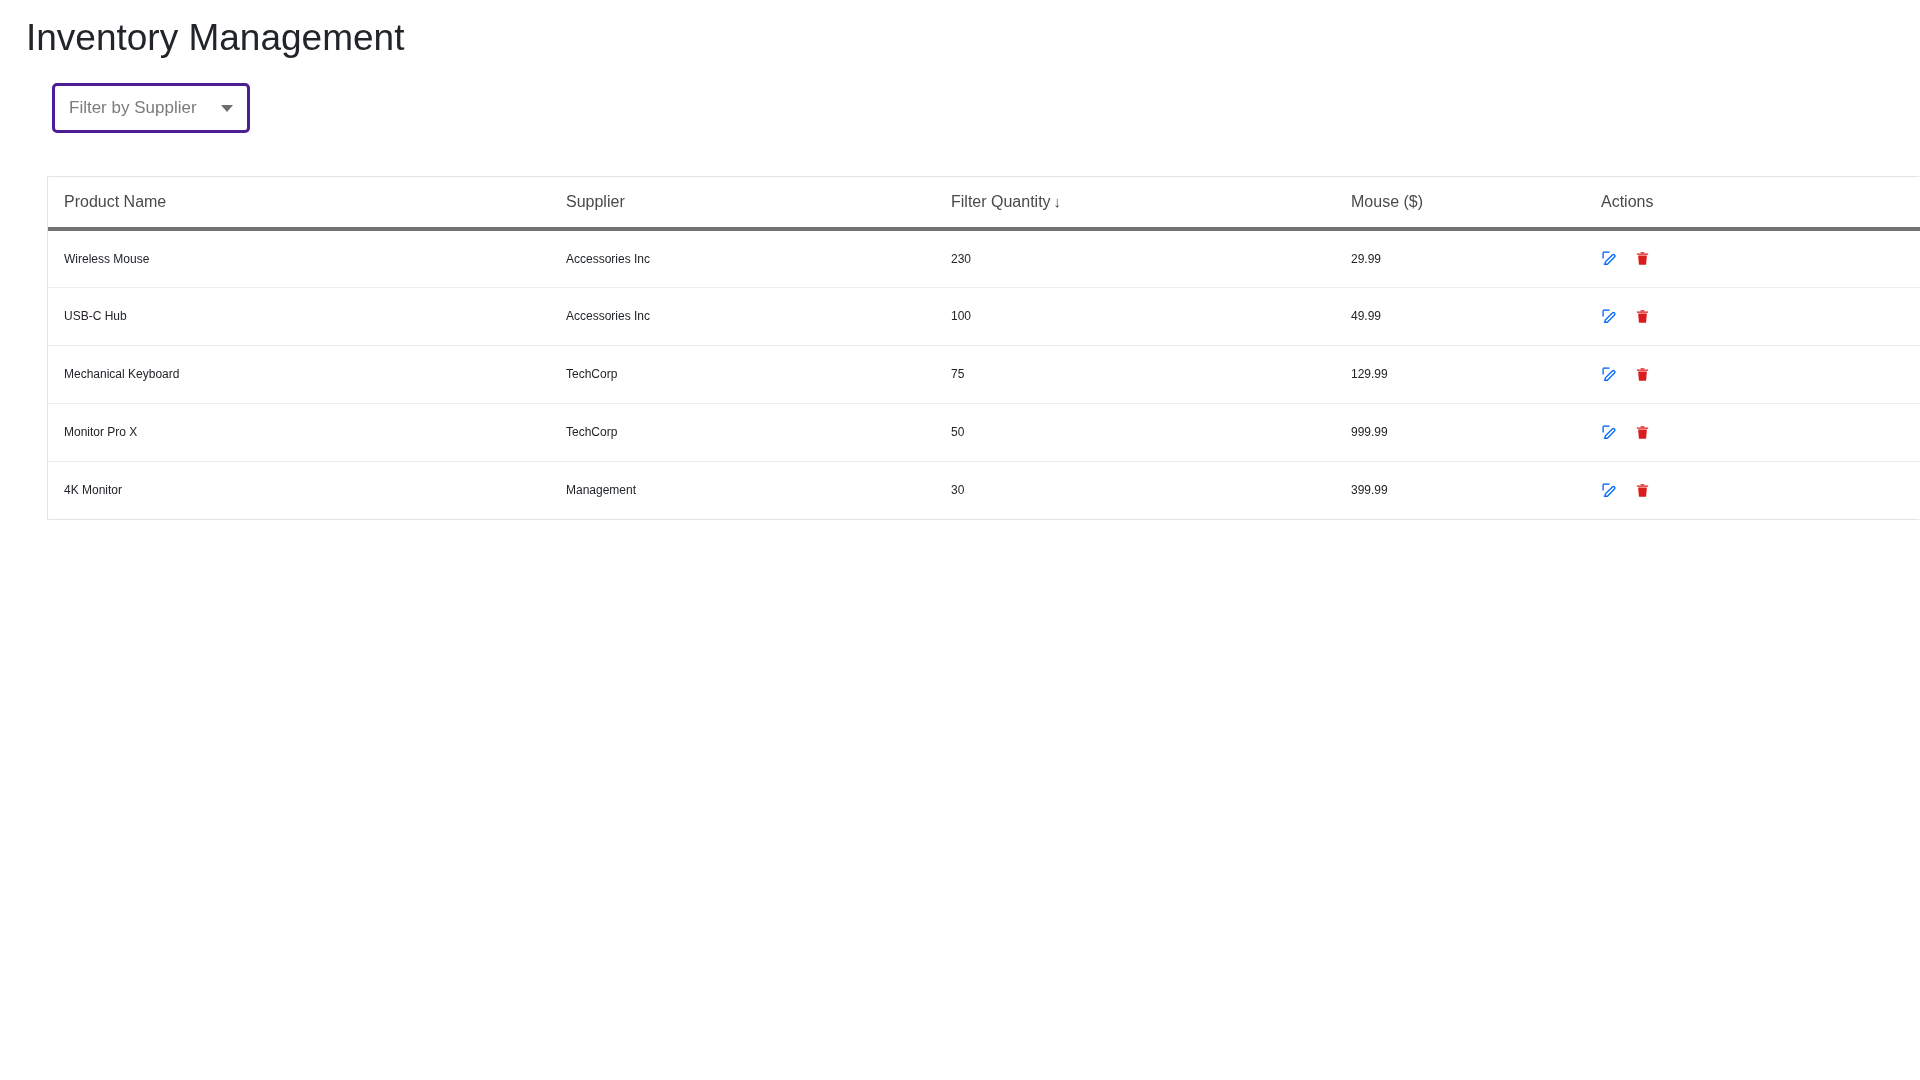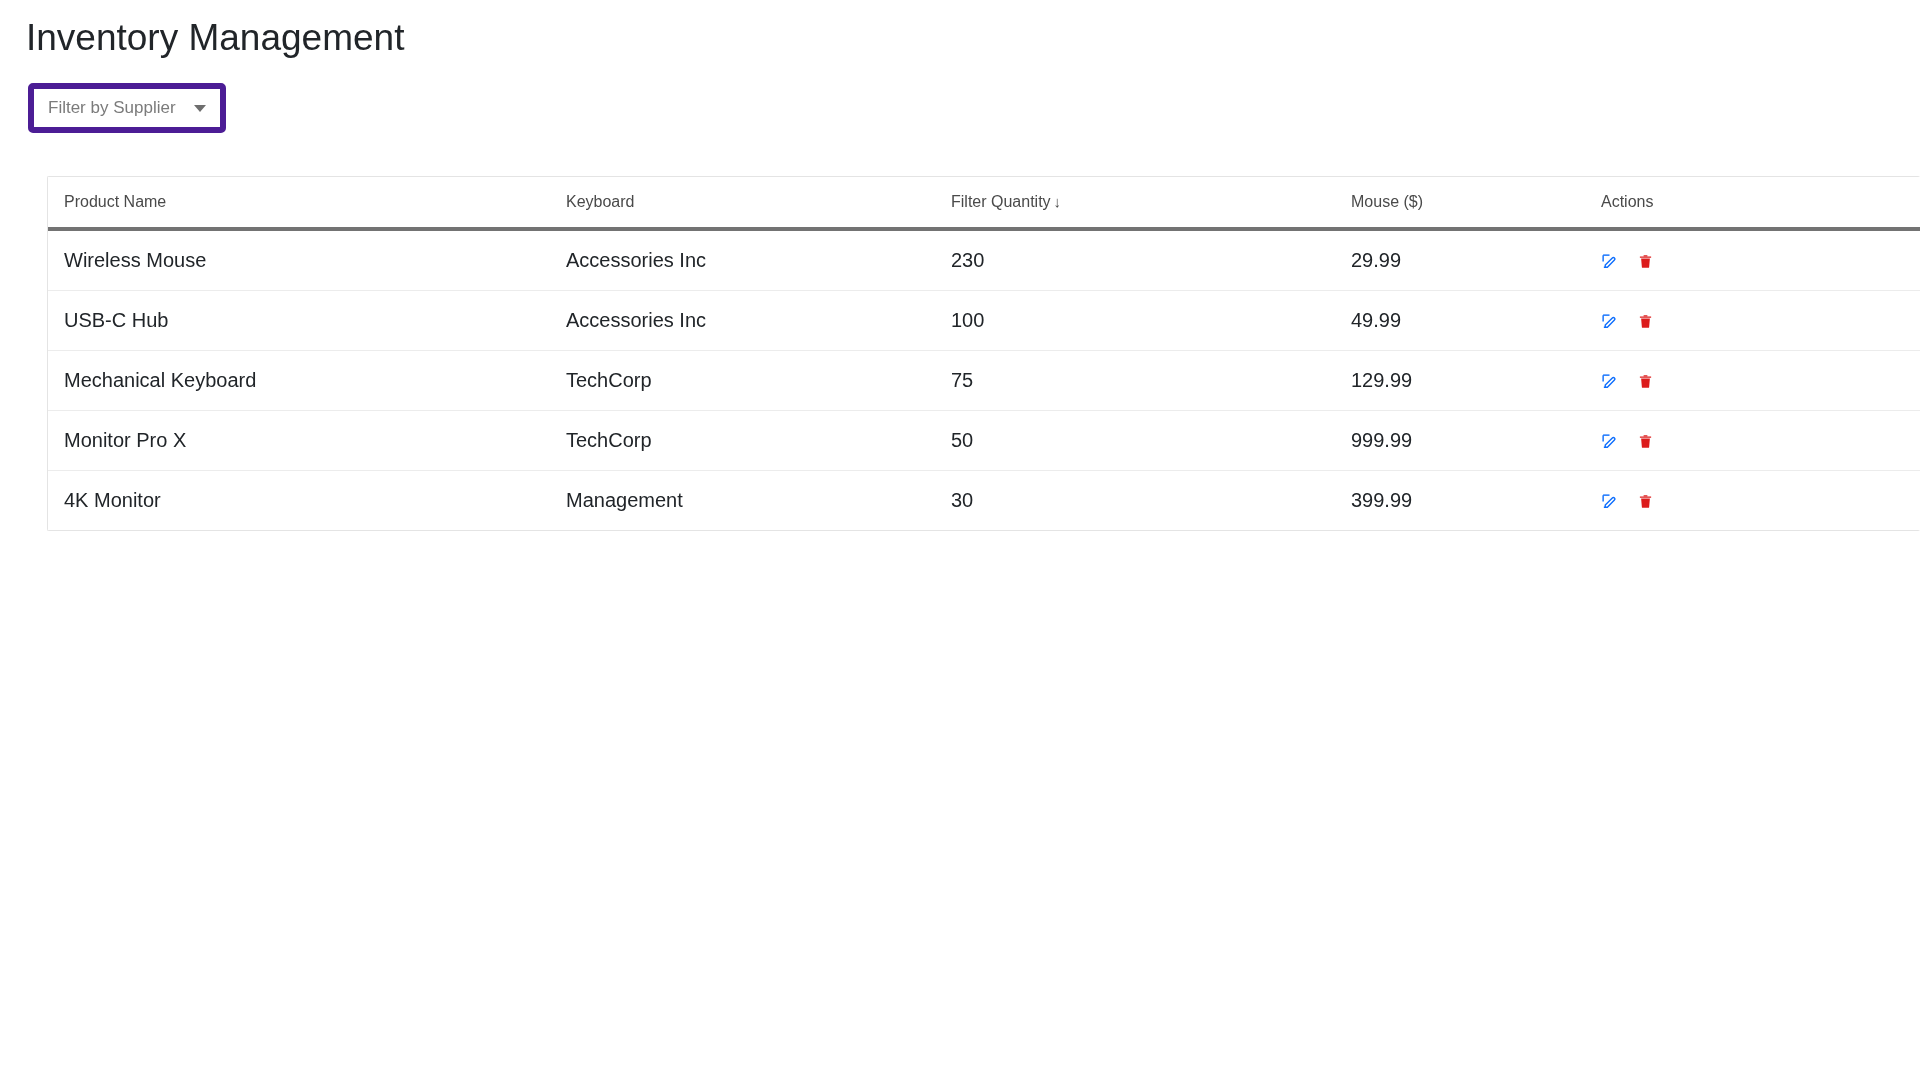--- a/index.html
+++ b/index.html
@@ -33,27 +33,28 @@
   .filter-wrap {
     position: absolute;
     left: 28px;
     top: 83px;
     width: 198px;
     height: 50px;
   }
   .select-box {
     width: 198px;
     height: 50px;
-    border: 6px solid #4c1d95;
+    border: 3px solid #4c1d95;
     border-radius: 5px;
     background: #ffffff;
     display: flex;
     align-items: center;
     padding: 0 10px 0 14px;
     cursor: pointer;
+    margin-left: 24px;
   }
   .select-label {
     flex: 1;
     font-size: 17px;
     color: #7b7b7b;
     white-space: nowrap;
     overflow: hidden;
   }
   .caret {
     width: 0;
@@ -83,21 +84,21 @@
   thead th {
     text-align: left;
     font-size: 16px;
     font-weight: 400;
     color: #4a4a4a;
     padding: 16px 0 16px 16px;
     border-bottom: 4px solid #737373;
     background: #ffffff;
   }
   tbody td {
-    font-size: 20px;
+    font-size: 12px;
     font-weight: 400;
     color: #212529;
     padding: 18px 0 18px 16px;
     border-bottom: 1px solid #ececec;
     background: #ffffff;
     height: 58px;
     vertical-align: middle;
   }
   tbody tr:last-child td { border-bottom: none; }
   .col-product { width: 502px; }
@@ -142,21 +143,21 @@
       <colgroup>
         <col class="col-product">
         <col class="col-supplier">
         <col class="col-stock">
         <col class="col-price">
         <col class="col-actions">
       </colgroup>
       <thead>
         <tr>
           <th><span>Product Name</span></th>
-          <th><span>Keyboard</span></th>
+          <th><span>Supplier</span></th>
           <th><span>Filter Quantity</span><span class="sort-arrow">↓</span></th>
           <th><span>Mouse ($)</span></th>
           <th><span>Actions</span></th>
         </tr>
       </thead>
       <tbody>
         <tr>
           <td>Wireless Mouse</td>
           <td>Accessories Inc</td>
           <td>230</td>

